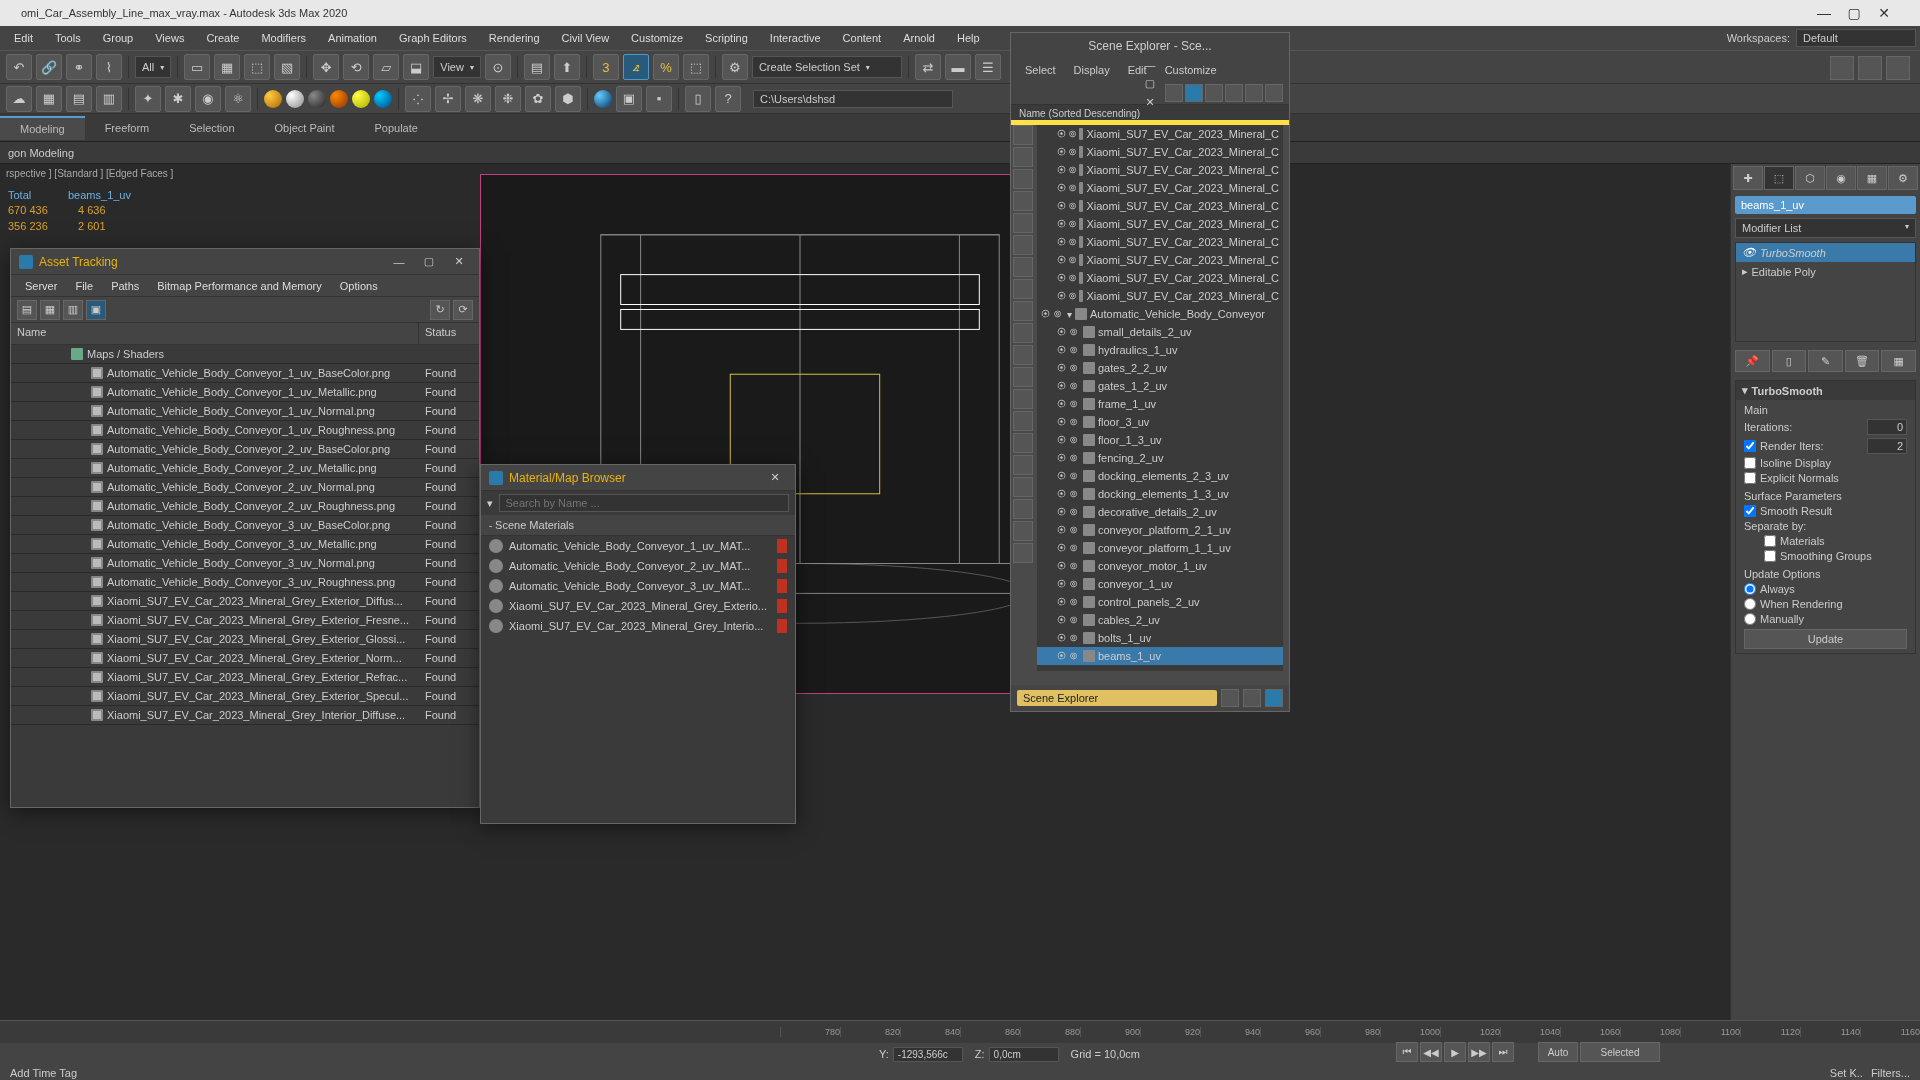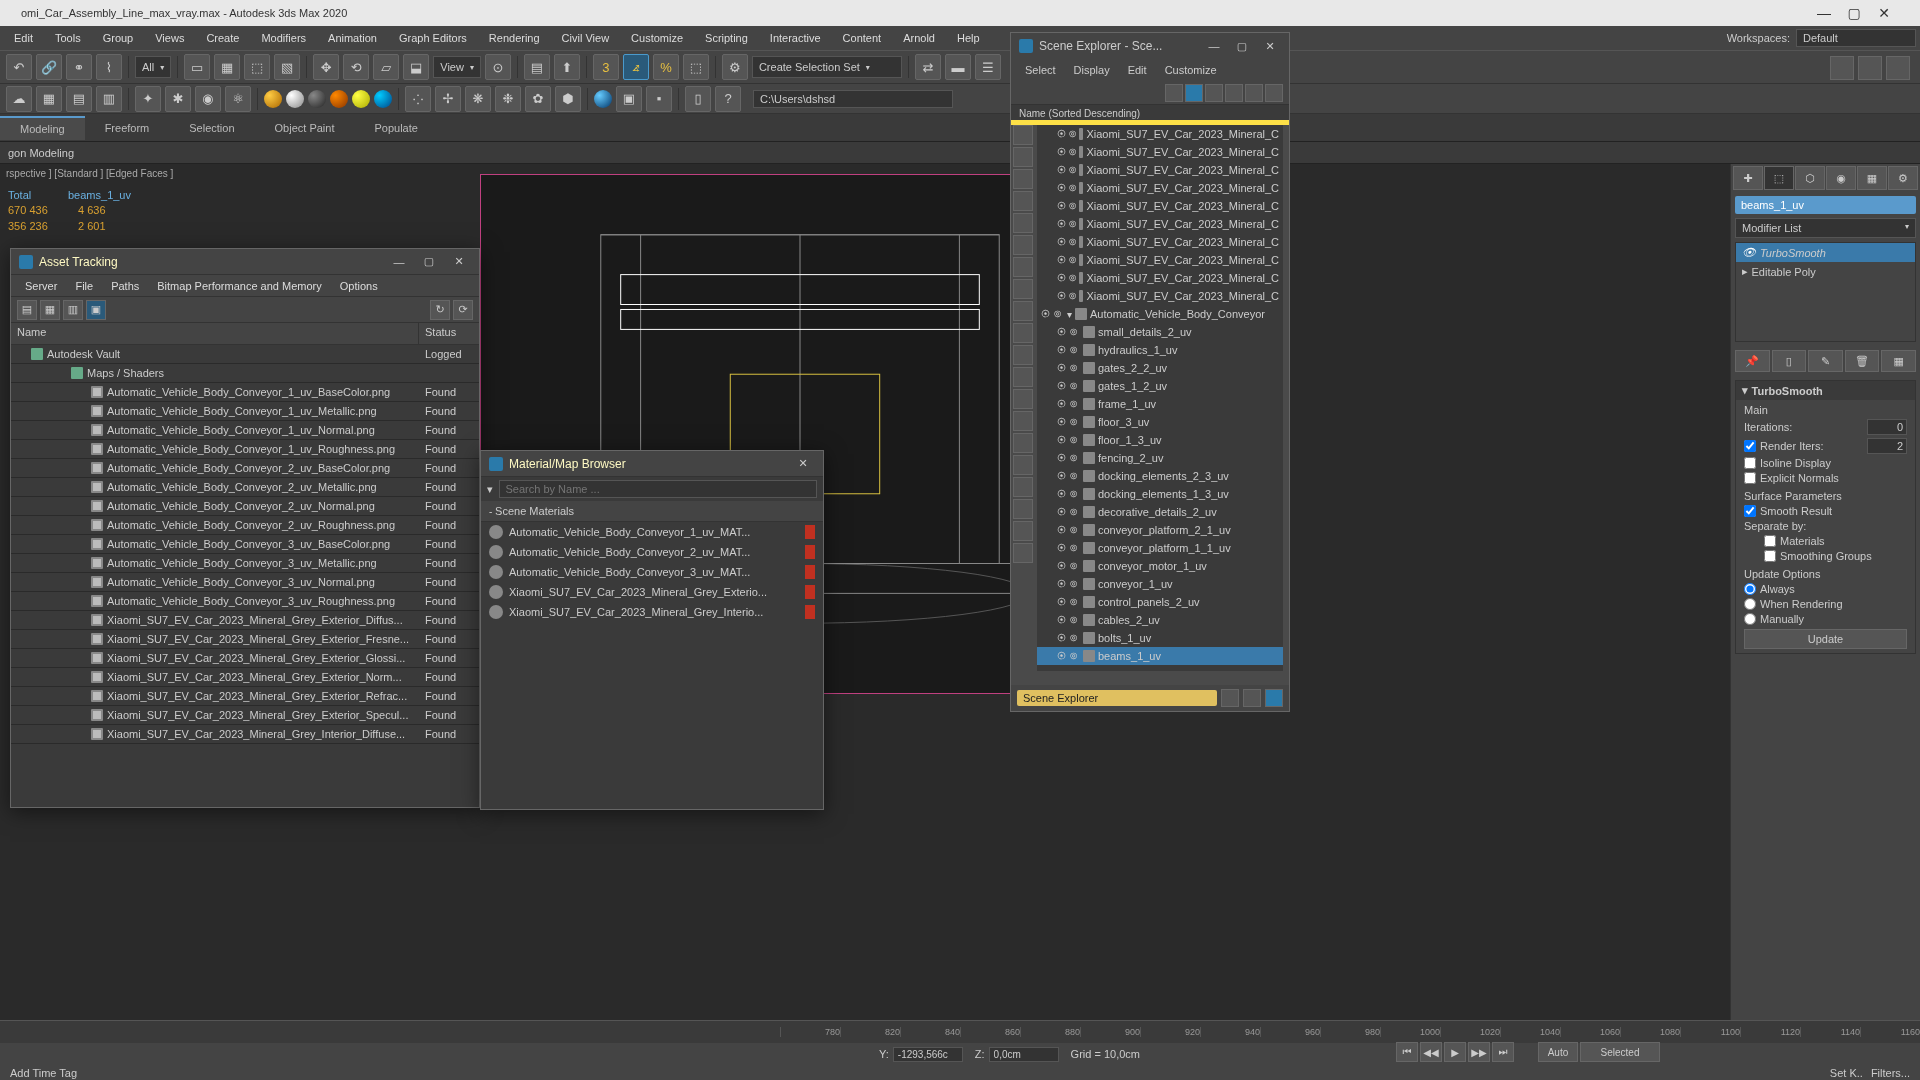--- a/index.html
+++ b/index.html
@@ -39,21 +39,21 @@
 .coords { height:22px; display:flex; align-items:center; gap:12px; padding:0 780px 0 0; justify-content:flex-end; }
 .coords .grp { display:flex; align-items:center; gap:4px; }
 .coords input { background:#333; border:1px solid #555; padding:1px 4px; width:70px; font-size:10px; color:#ccc; }
 .transport { position:absolute; right:260px; bottom:18px; display:flex; gap:2px; }
 .transport .tb { width:22px; height:20px; background:#555; border:1px solid #666; display:flex; align-items:center; justify-content:center; font-size:10px; }
 .bottombar { height:16px; display:flex; align-items:center; gap:8px; padding:0 10px; font-size:10px; }
 
 .fwin { position:absolute; background:#4a4a4a; border:1px solid #666; box-shadow:0 4px 20px rgba(0,0,0,.5); display:flex; flex-direction:column; }
 .fwin-title { height:26px; background:#444; display:flex; align-items:center; padding:0 8px; gap:6px; border-bottom:1px solid #333; }
 .fwin-title .ico { width:14px; height:14px; border-radius:2px; }
-.fwin-title .t { flex:1; color:#fef9c3; font-size:12px; }
+.fwin-title .t { flex:1; color:#eab308; font-size:12px; }
 .fwin-title .wb { width:24px; height:18px; display:flex; align-items:center; justify-content:center; color:#ccc; }
 .fwin-menu { height:22px; display:flex; align-items:center; gap:2px; padding:0 6px; background:#444; border-bottom:1px solid #333; }
 .fwin-menu .mi { padding:2px 8px; color:#ddd; }
 .fwin-tb { height:26px; display:flex; align-items:center; gap:3px; padding:0 6px; background:#444; border-bottom:1px solid #333; }
 .fwin-tb .tb { width:20px; height:20px; background:#555; border:1px solid #666; display:flex; align-items:center; justify-content:center; font-size:11px; }
 .fwin-tb .tb.active { background:#2a5a7a; }
 .fwin-body { flex:1; overflow:auto; background:#3a3a3a; }
 .at-header { height:22px; background:#444; display:flex; border-bottom:1px solid #333; }
 .at-header .c1 { flex:1; padding:3px 6px; border-right:1px solid #333; }
 .at-header .c2 { width:60px; padding:3px 6px; }
@@ -70,21 +70,21 @@
 
 .mb-search { height:24px; display:flex; align-items:center; padding:0 6px; gap:6px; background:#3a3a3a; }
 .mb-search input { flex:1; background:#333; border:1px solid #555; padding:2px 6px; color:#aaa; }
 .mb-section { padding:4px 8px; background:#444; border-bottom:1px solid #333; font-size:10px; }
 .mb-item { height:20px; display:flex; align-items:center; gap:6px; padding:0 8px; }
 .mb-item .sw { width:14px; height:14px; border-radius:50%; background:#888; flex-shrink:0; }
 .mb-item .tx { flex:1; white-space:nowrap; overflow:hidden; }
 .mb-item .red { width:10px; height:14px; background:#c03020; flex-shrink:0; }
 
 .se { position:absolute; left:1010px; top:32px; width:280px; height:680px; background:#4a4a4a; border:1px solid #666; }
-.se-title { height:26px; display:flex; align-items:center; padding:0 8px; gap:6px; background:#444; }
+.se-title { height:26px; display:flex; align-items:center; padding:0 8px; gap:6px; background:#444;flex-direction:column; }
 .se-title .ico { width:14px; height:14px; background:#2a7aaa; border-radius:2px; }
 .se-title .t { flex:1; font-size:12px; }
 .se-title .wb { width:22px; height:18px; display:flex; align-items:center; justify-content:center; }
 .se-menu { height:22px; display:flex; align-items:center; gap:2px; padding:0 6px; background:#444; }
 .se-menu .mi { padding:2px 8px; }
 .se-tb { height:24px; display:flex; align-items:center; gap:2px; padding:0 6px; background:#444; border-bottom:1px solid #333; justify-content:flex-end; }
 .se-tb .tb { width:18px; height:18px; background:#555; border:1px solid #666; }
 .se-hdr { height:20px; background:#3a3a3a; padding:3px 8px; font-size:10px; border-bottom:5px solid #fde047; }
 .se-list { position:absolute; top:92px; bottom:40px; left:26px; right:6px; overflow:auto; background:#3a3a3a; }
 .se-side { position:absolute; top:92px; bottom:40px; left:2px; width:22px; display:flex; flex-direction:column; gap:2px; }
@@ -314,27 +314,20 @@
     <div class="tb active">▣</div>
     <div style="flex:1"></div>
     <div class="tb">↻</div>
     <div class="tb">⟳</div>
   </div>
   <div class="at-header">
     <div class="c1">Name</div>
     <div class="c2">Status</div>
   </div>
   <div class="fwin-body" id="at-list">
-      <div class="at-row i1">
-        <div class="c1">
-          <span class="fi "></span>
-          <span>Autodesk Vault</span>
-        </div>
-        <div class="c2">Logged</div>
-      </div>
       <div class="at-row i3">
         <div class="c1">
           <span class="fi "></span>
           <span>Maps / Shaders</span>
         </div>
         <div class="c2"></div>
       </div>
       <div class="at-row i4">
         <div class="c1">
           <span class="fi img"></span>
@@ -464,21 +457,21 @@
       <div class="at-row i4">
         <div class="c1">
           <span class="fi img"></span>
           <span>Xiaomi_SU7_EV_Car_2023_Mineral_Grey_Interior_Diffuse...</span>
         </div>
         <div class="c2">Found</div>
       </div>
     </div>
 </div>
 
-<div class="fwin" style="left:480px; top:450px; width:344px; height:360px">
+<div class="fwin" style="left:480px; top:464px; width:316px; height:360px">
   <div class="fwin-title">
     <span class="ico" style="background:#2a7aaa"></span>
     <span class="t">Material/Map Browser</span>
     <span class="wb">✕</span>
   </div>
   <div class="mb-search">
     <span>▾</span>
     <input placeholder="Search by Name ..." style="">
   </div>
   <div class="fwin-body">

